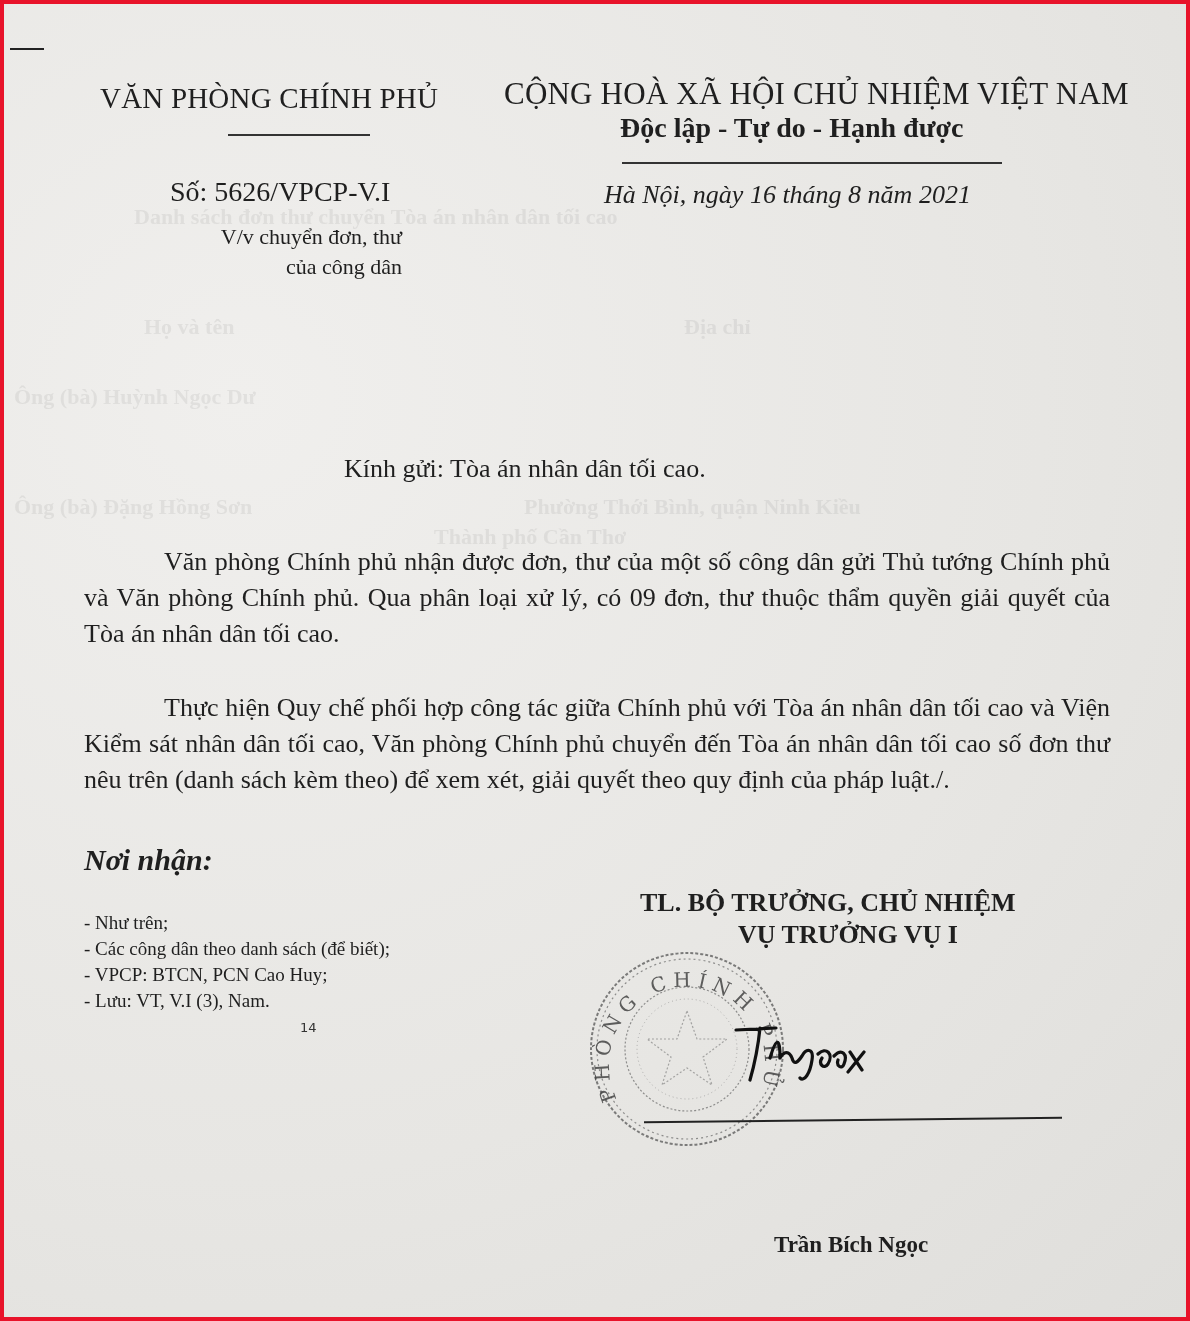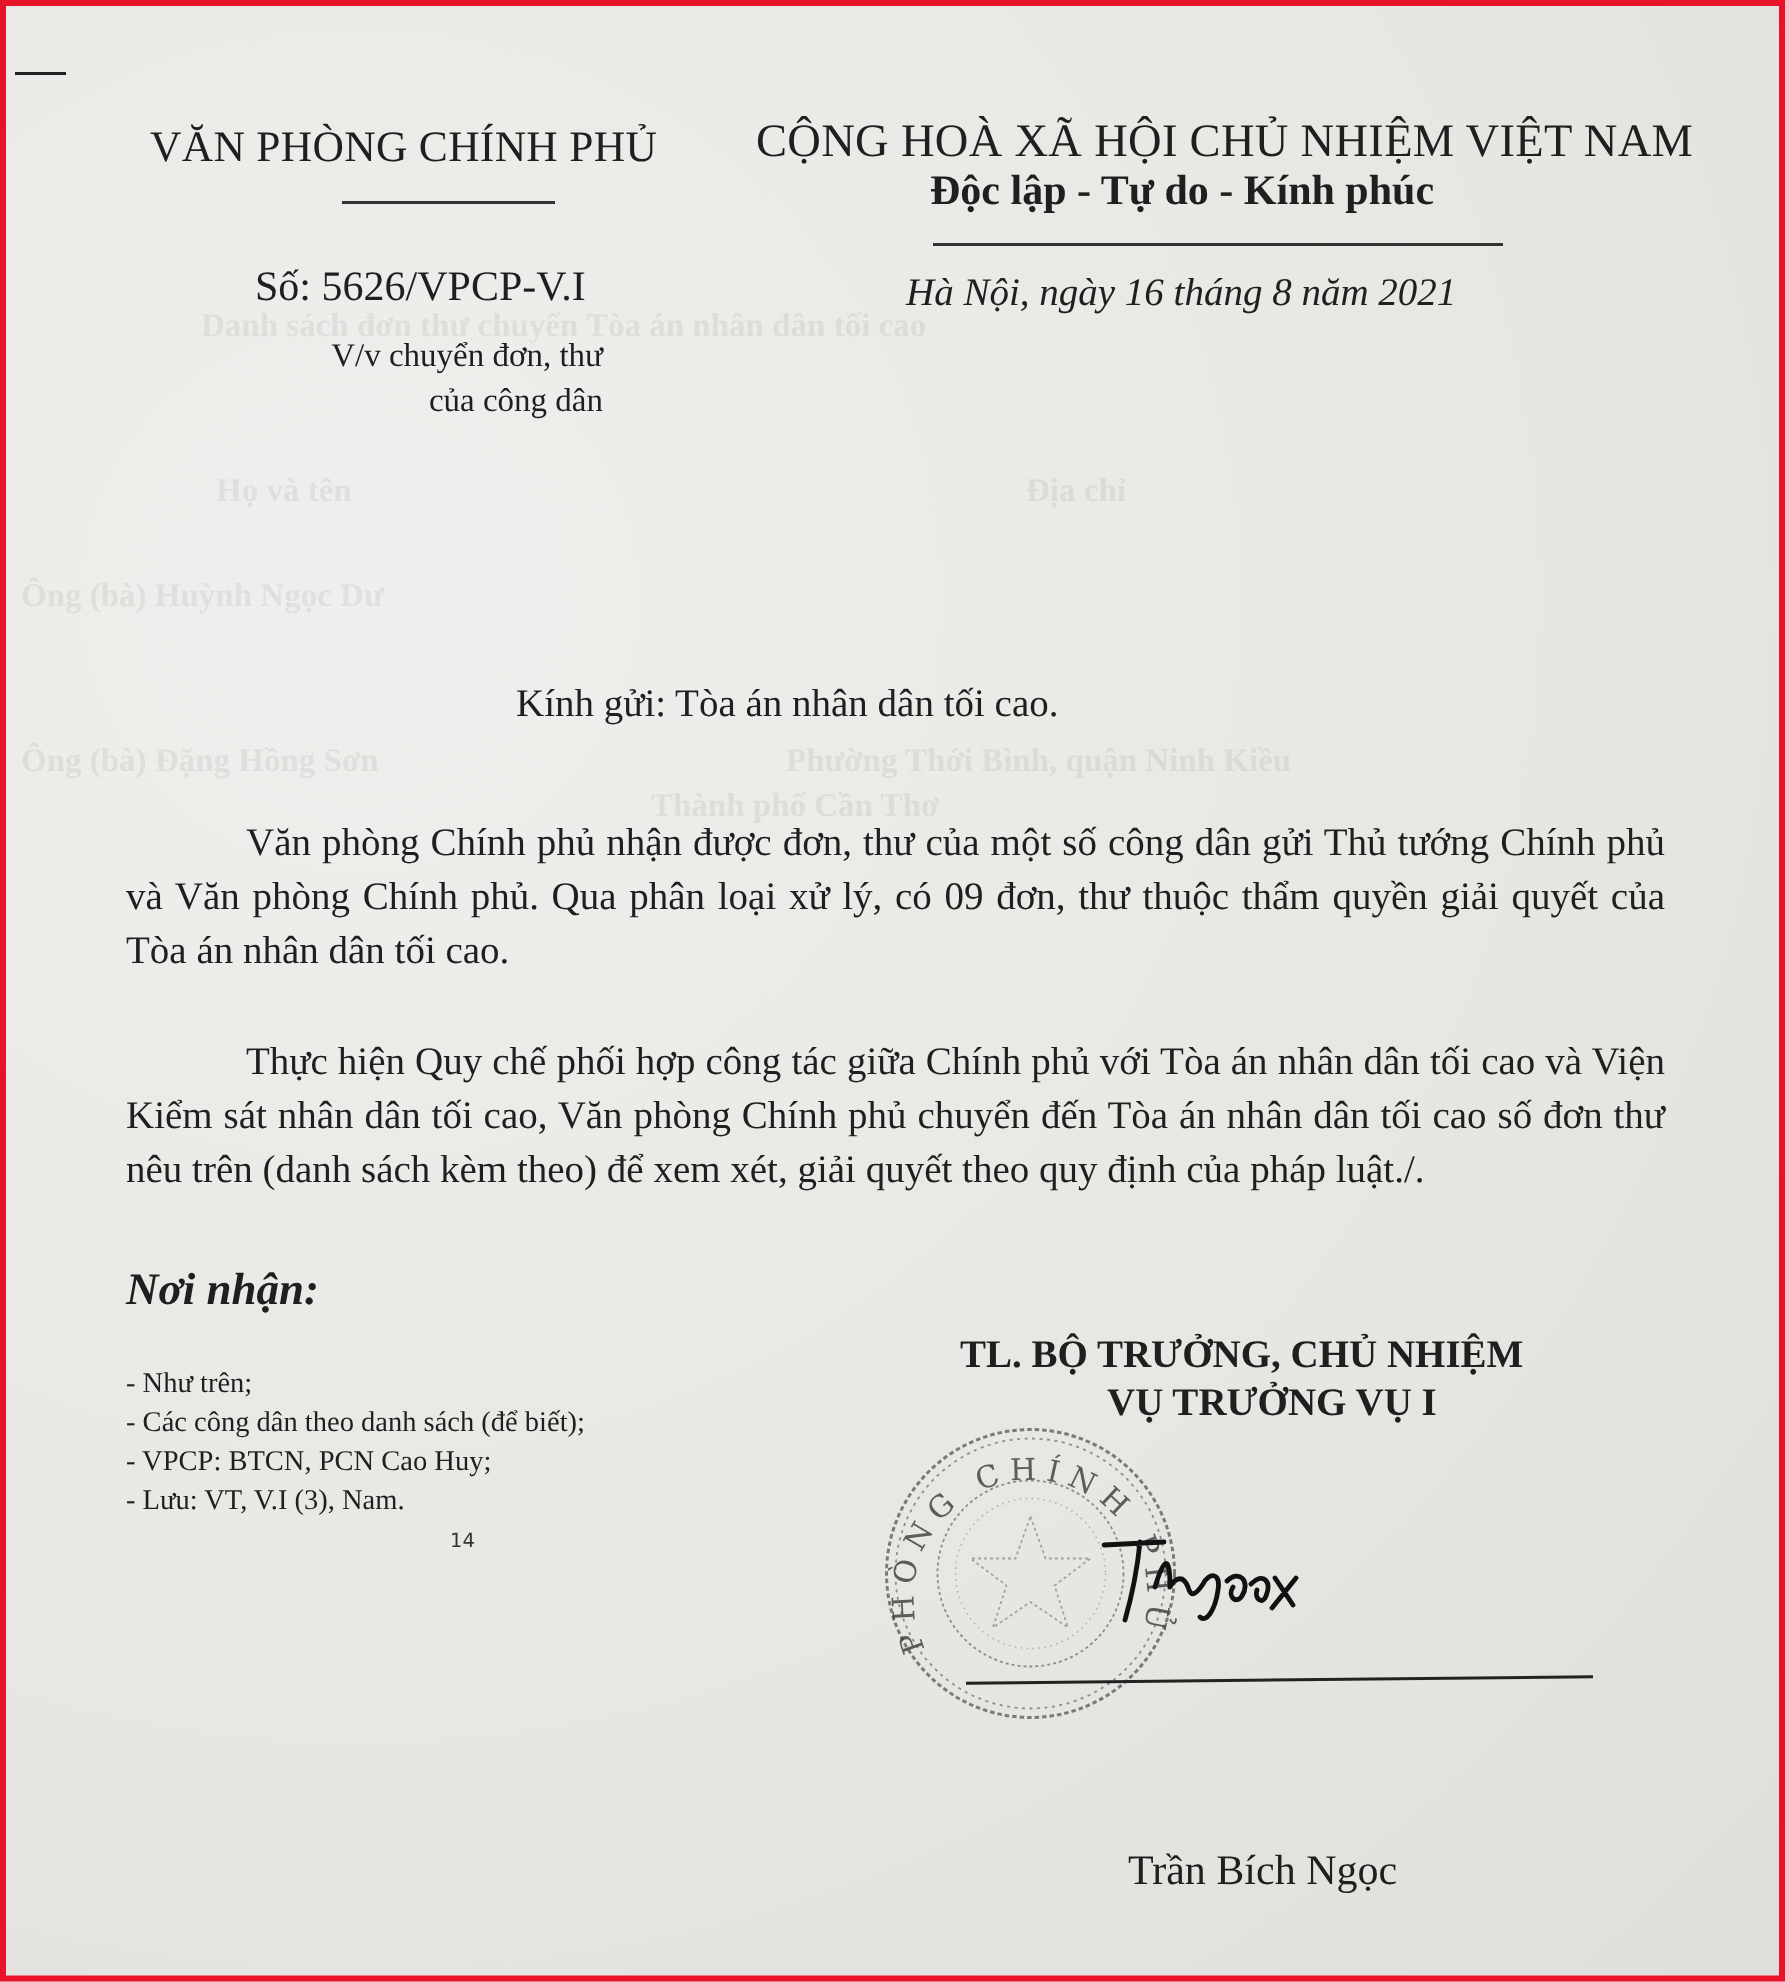--- a/index.html
+++ b/index.html
@@ -34,21 +34,21 @@
   .p2 { top: 686px; }
   .recv-title { left: 80px; top: 839px; font-size: 30px; font-weight: bold; font-style: italic; }
   .recv-list { position: absolute; left: 80px; top: 906px; font-size: 19px; line-height: 26px; }
   .recv-list div { white-space: nowrap; }
   .handnum { left: 296px; top: 1016px; font-size: 13px; font-family: "DejaVu Sans", sans-serif; color: #333; }
   .sign-title { left: 636px; top: 884px; font-size: 26px; font-weight: bold; }
   .sign-sub { left: 734px; top: 916px; font-size: 26px; font-weight: bold; }
   .stamp { position: absolute; left: 583px; top: 945px; width: 200px; height: 200px; }
   .signature { position: absolute; left: 726px; top: 1014px; width: 180px; height: 70px; }
   .sig-line { left: 640px; top: 1115px; width: 418px; height: 2px; background: #222; transform: rotate(-0.6deg); }
-  .signer { left: 748px; top: 1228px; font-size: 28px; font-weight: normal; }
+  .signer { left: 770px; top: 1228px; font-size: 23px; font-weight: bold; }
   .corner-mark { left: 6px; top: 44px; width: 34px; height: 2px; background: #222; }
 </style>
 </head>
 <body>
 
 <div class="frame">
 
   <div class="bleed" style="left:130px; top:200px;">Danh sách đơn thư chuyển Tòa án nhân dân tối cao</div>
   <div class="bleed" style="left:140px; top:310px;">Họ và tên</div>
   <div class="bleed" style="left:680px; top:310px;">Địa chỉ</div>
@@ -61,21 +61,21 @@
 
   <div class="abs org">VĂN PHÒNG CHÍNH PHỦ</div>
   <div class="abs org-rule"></div>
   <div class="abs docno">Số: 5626/VPCP-V.I</div>
   <div class="abs subject">
     <div>V/v chuyển đơn, thư</div>
     <div>của công dân</div>
   </div>
 
   <div class="abs nation">CỘNG HOÀ XÃ HỘI CHỦ NHIỆM VIỆT NAM</div>
-  <div class="abs motto">Độc lập - Tự do - Kính phúc</div>
+  <div class="abs motto">Độc lập - Tự do - Hạnh được</div>
   <div class="abs motto-rule"></div>
   <div class="abs date">Hà Nội, ngày 16 tháng 8 năm 2021</div>
 
   <div class="abs greeting">Kính gửi: Tòa án nhân dân tối cao.</div>
 
   <div class="para p1">Văn phòng Chính phủ nhận được đơn, thư của một số công dân gửi Thủ tướng Chính phủ và Văn phòng Chính phủ. Qua phân loại xử lý, có 09 đơn, thư thuộc thẩm quyền giải quyết của Tòa án nhân dân tối cao.</div>
   <div class="para p2">Thực hiện Quy chế phối hợp công tác giữa Chính phủ với Tòa án nhân dân tối cao và Viện Kiểm sát nhân dân tối cao, Văn phòng Chính phủ chuyển đến Tòa án nhân dân tối cao số đơn thư nêu trên (danh sách kèm theo) để xem xét, giải quyết theo quy định của pháp luật./.</div>
 
   <div class="abs recv-title">Nơi nhận:</div>
   <div class="recv-list">

